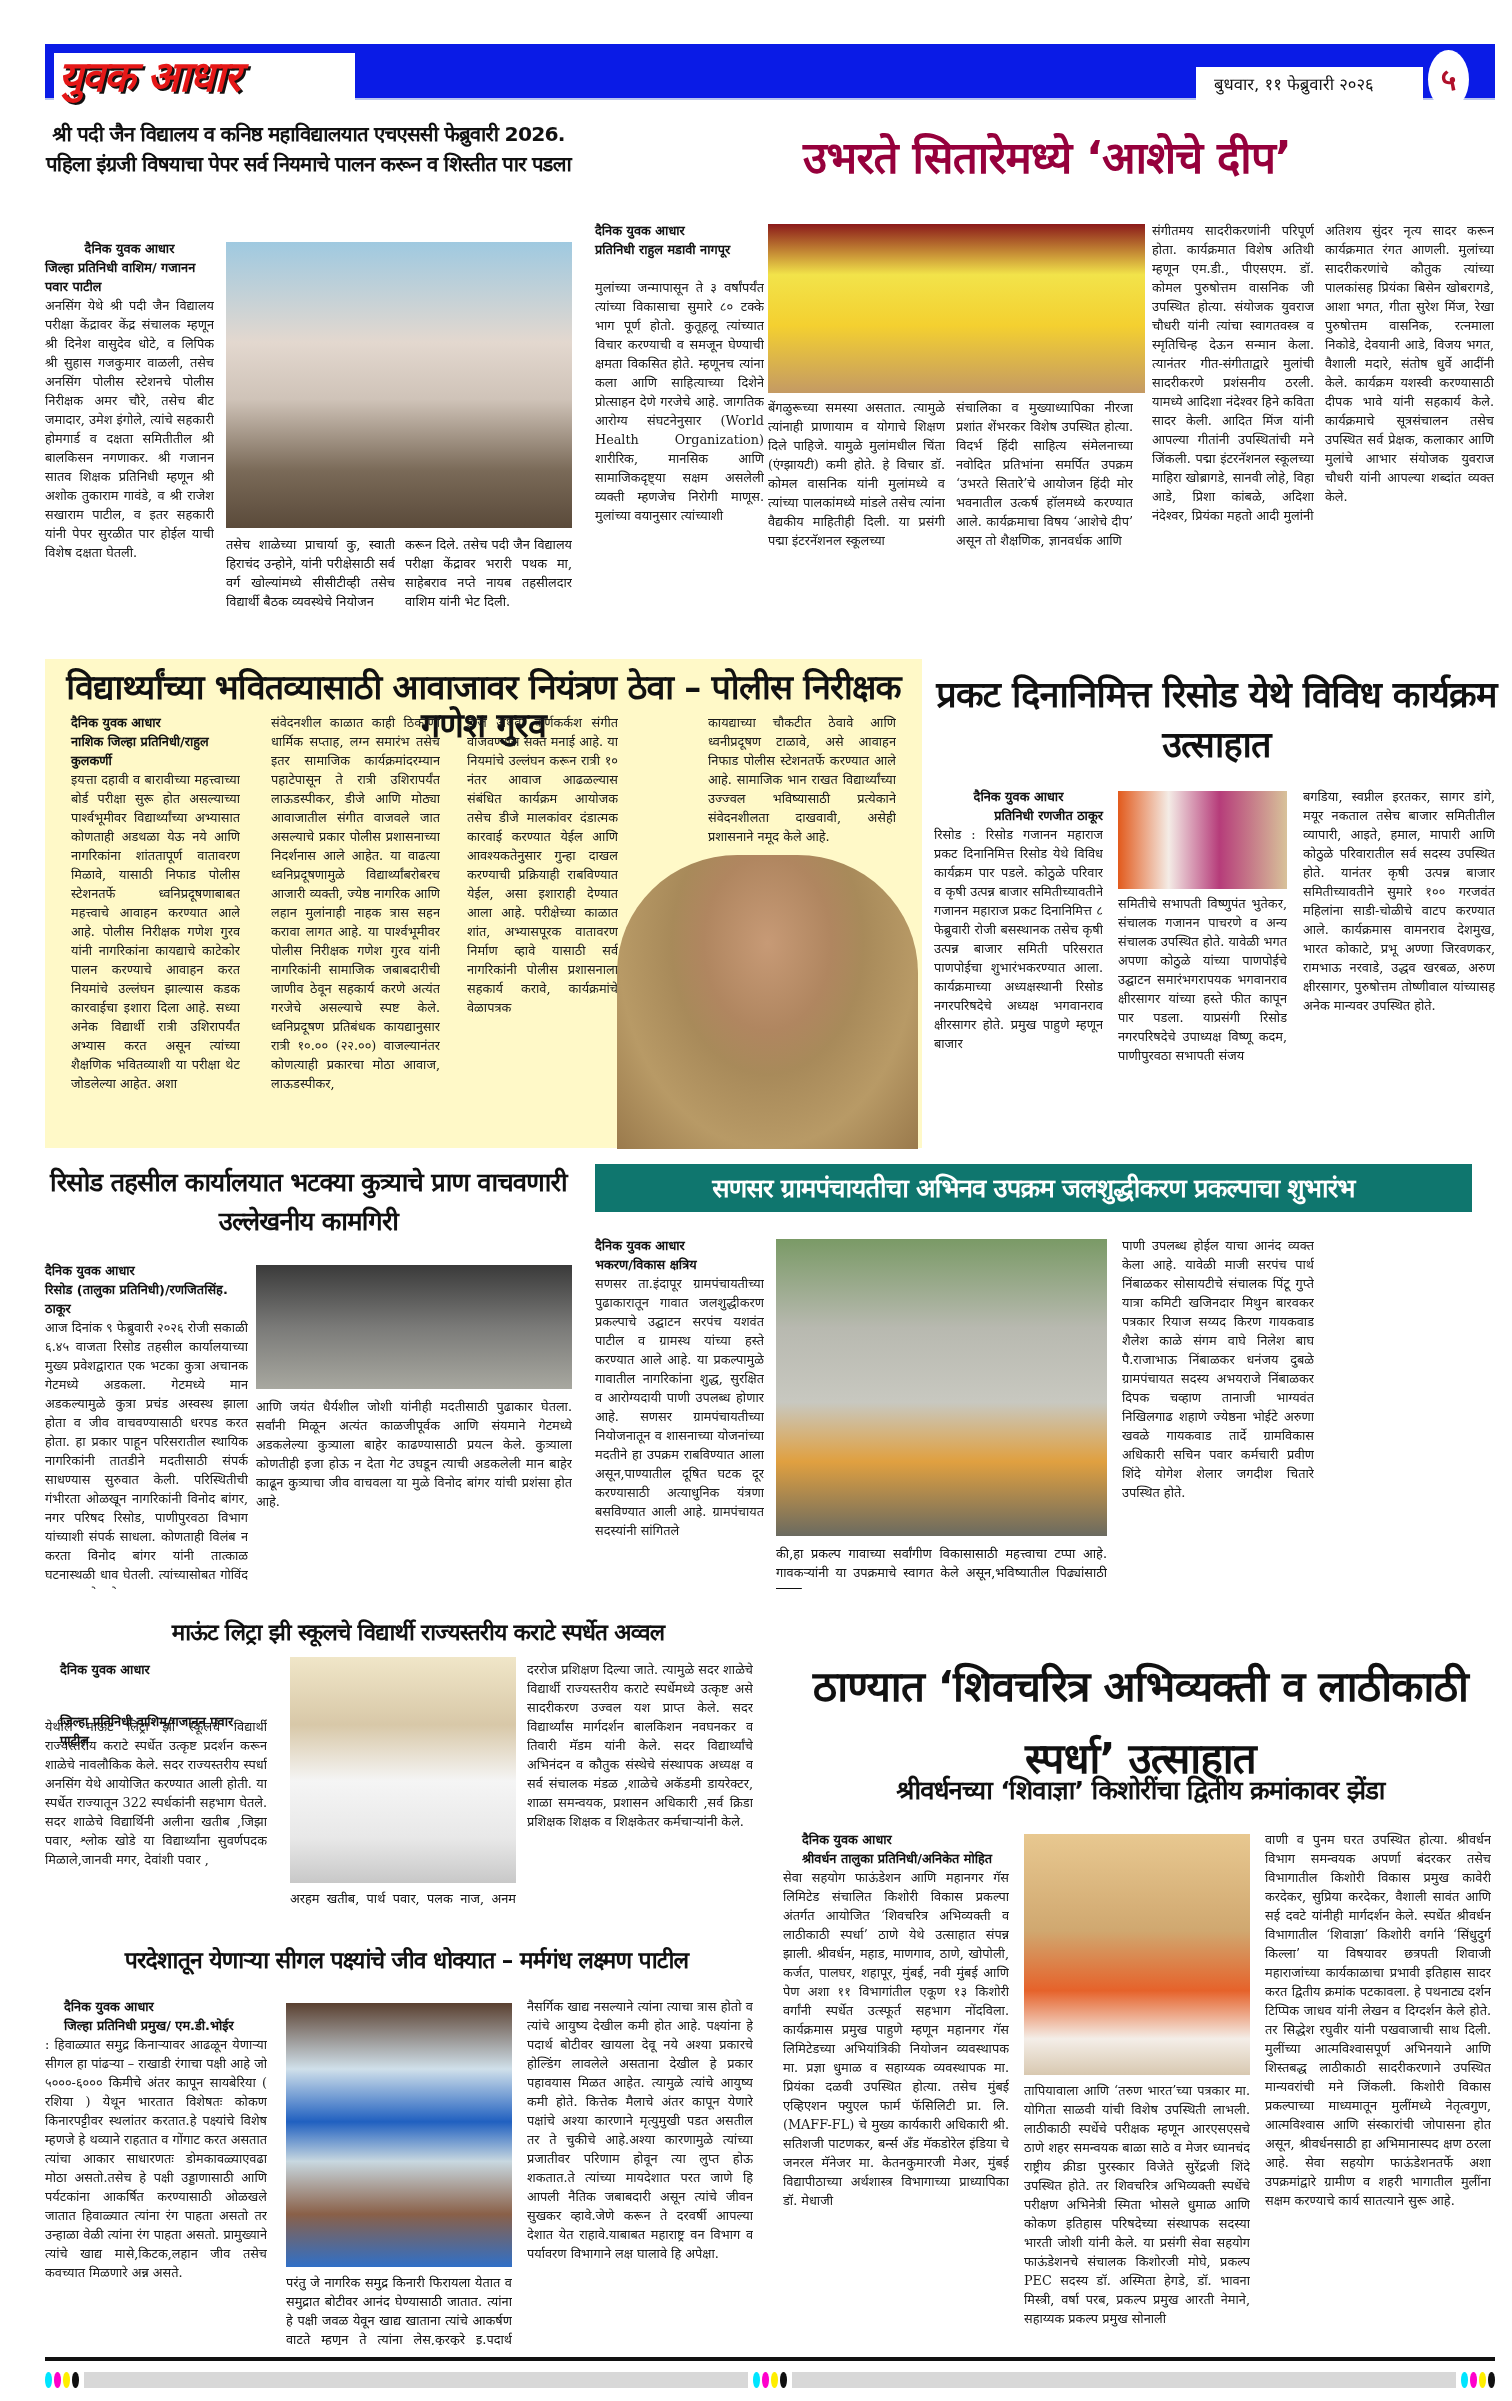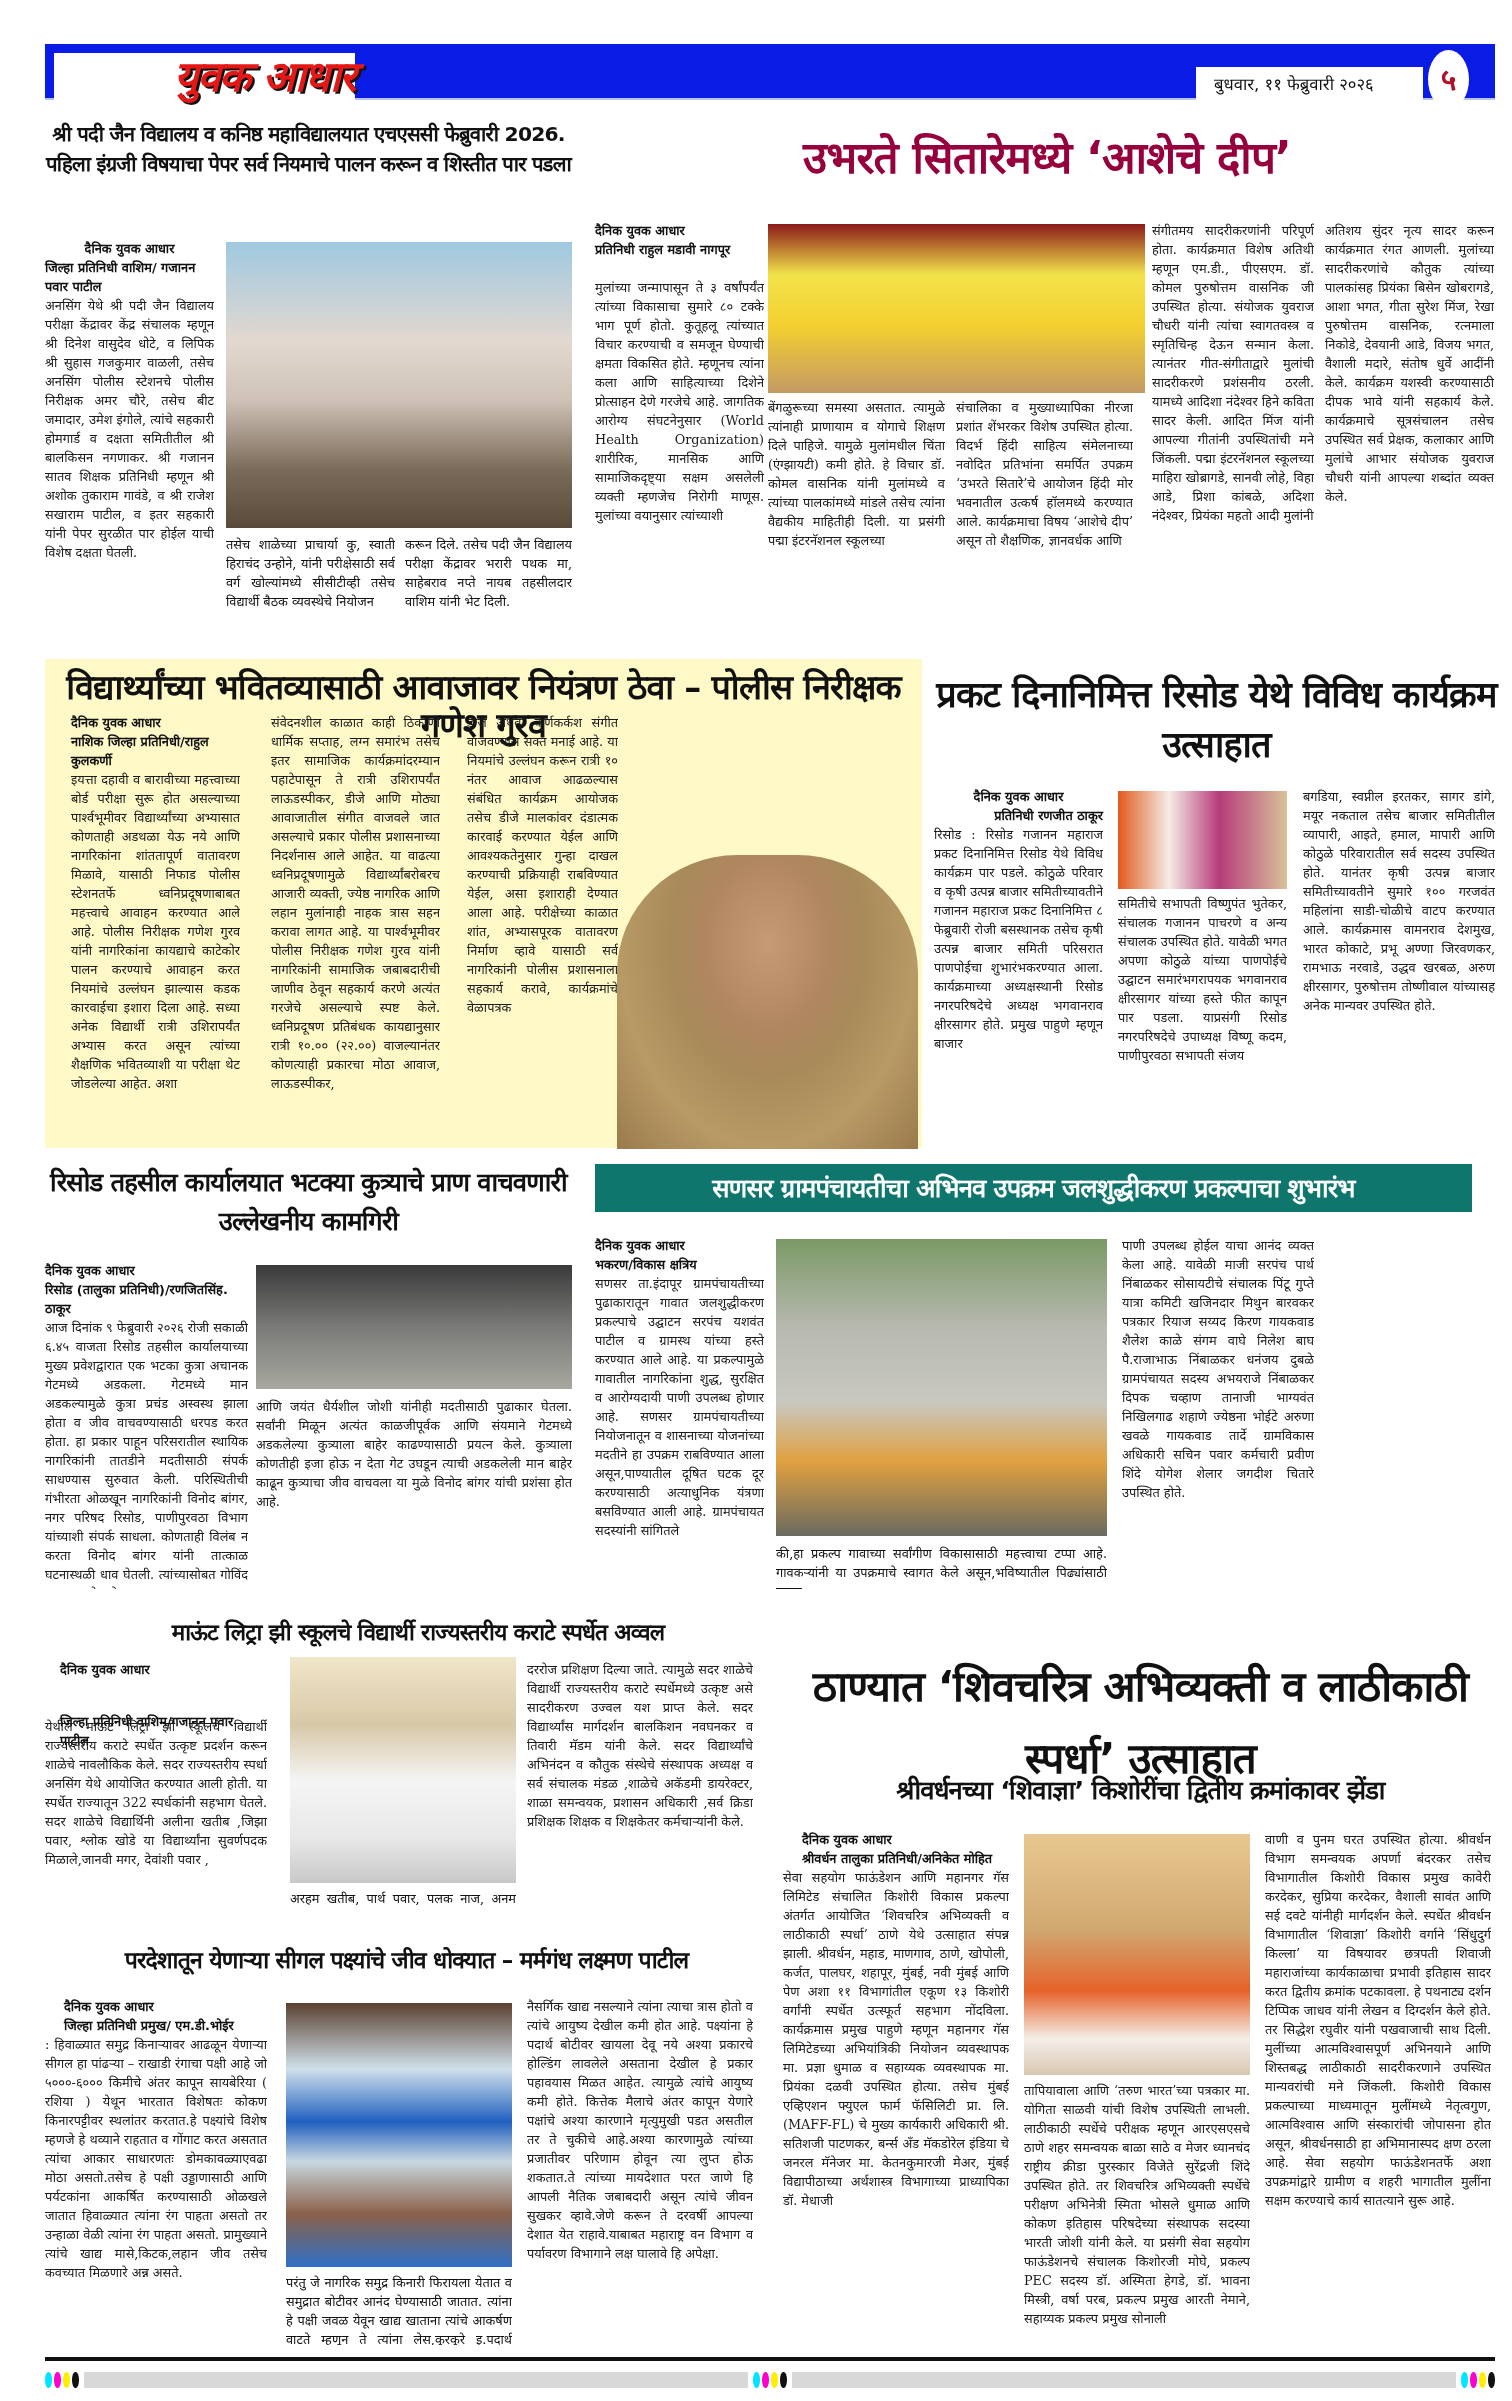--- a/index.html
+++ b/index.html
@@ -1,19 +1,19 @@
 <!DOCTYPE html>
 <html style="font-size:12px"><head>
 <meta charset="utf-8">
 <style>
   * { box-sizing: border-box; margin: 0; padding: 0; }
   body { width: 1512px; height: 2401px; background: #ffffff; font-family: "DejaVu Serif", serif; color: #111; position: relative; overflow: hidden; }
   .abs { position: absolute; }
   .masthead { left: 45px; top: 44px; width: 1450px; height: 56px; background: #0a1be6; border-bottom: 2.3px solid #b8c4ee; }
-  .logo { left: 9px; top: 9px; width: 301px; height: 48px; background: #fff; color: #e51818; font-family: "DejaVu Sans", sans-serif; font-weight: 900; font-size: 42px; line-height: 48px; text-align: right; padding-left: 4.5px; text-shadow: 2.3px 2.3px 0 #111; letter-spacing: -1.5px; font-style: italic; }
+  .logo { left: 9px; top: 9px; width: 301px; height: 48px; background: #fff; color: #e51818; font-family: "DejaVu Sans", sans-serif; font-weight: 900; font-size: 42px; line-height: 48px; text-align: left; padding-left: 4.5px; text-shadow: 2.3px 2.3px 0 #111; letter-spacing: -1.5px; font-style: italic; }
   .datebox { right: 72px; top: 22.6px; width: 227px; height: 36px; background: #fff; font-family: "DejaVu Sans", sans-serif; font-size: 16.6px; line-height: 36px; padding-left: 18px; }
   .pagenum { right: 26px; top: 6px; width: 41px; height: 59px; background: #fff; border-radius: 50%; color: #b0102a; font-family: "DejaVu Sans", sans-serif; font-weight: bold; font-size: 30px; line-height: 59px; text-align: center; }
   .hl { font-family: "DejaVu Sans", sans-serif; font-weight: bold; text-align: center; color: #111; letter-spacing: -0.8px; }
   .body-text { font-family: "DejaVu Serif", serif; font-size: 12.8px; line-height: 19px; text-align: justify; color: #1a1a1a; overflow: hidden; }
   .byline { font-family: "DejaVu Sans", sans-serif; font-weight: bold; font-size: 12.8px; line-height: 19px; }
   .photo { overflow: hidden; }
   .caption { font-family: "DejaVu Serif", serif; font-size: 12.8px; line-height: 19px; overflow: hidden; text-align: justify; }
   .yellowbox { background: #fff9c8; }
   .rule { background: #111; }
   .cmyk { display: flex; gap: 2.3px; }
@@ -51,20 +51,21 @@
   <div class="abs body-text" style="left:1325px;top:221px;width:169px;height:407px;">अतिशय सुंदर नृत्य सादर करून कार्यक्रमात रंगत आणली. मुलांच्या सादरीकरणांचे कौतुक त्यांच्या पालकांसह प्रियंका बिसेन खोबरागडे, आशा भगत, गीता सुरेश मिंज, रेखा पुरुषोत्तम वासनिक, रत्नमाला निकोडे, देवयानी आडे, विजय भगत, वैशाली मदारे, संतोष धुर्वे आदींनी केले. कार्यक्रम यशस्वी करण्यासाठी दीपक भावे यांनी सहकार्य केले. कार्यक्रमाचे सूत्रसंचालन तसेच उपस्थित सर्व प्रेक्षक, कलाकार आणि मुलांचे आभार संयोजक युवराज चौधरी यांनी आपल्या शब्दांत व्यक्त केले.</div>
 </div>
 
 <div class="abs yellowbox" style="left:45px;top:659px;width:877px;height:489px;">
   <div class="abs hl" style="left:0;top:9px;width:877px;font-size:34px;line-height:38px;">विद्यार्थ्यांच्या भवितव्यासाठी आवाजावर नियंत्रण ठेवा – पोलीस निरीक्षक गणेश गुरव</div>
   <div class="abs byline" style="left:26px;top:54px;width:169px;">दैनिक युवक आधार</div>
   <div class="abs byline" style="left:26px;top:73px;width:169px;">नाशिक जिल्हा प्रतिनिधी/राहुल कुलकर्णी</div>
   <div class="abs body-text" style="left:26px;top:111px;width:169px;height:361px;">इयत्ता दहावी व बारावीच्या महत्त्वाच्या बोर्ड परीक्षा सुरू होत असल्याच्या पार्श्वभूमीवर विद्यार्थ्यांच्या अभ्यासात कोणताही अडथळा येऊ नये आणि नागरिकांना शांततापूर्ण वातावरण मिळावे, यासाठी निफाड पोलीस स्टेशनतर्फे ध्वनिप्रदूषणाबाबत महत्त्वाचे आवाहन करण्यात आले आहे. पोलीस निरीक्षक गणेश गुरव यांनी नागरिकांना कायद्याचे काटेकोर पालन करण्याचे आवाहन करत नियमांचे उल्लंघन झाल्यास कडक कारवाईचा इशारा दिला आहे. सध्या अनेक विद्यार्थी रात्री उशिरापर्यंत अभ्यास करत असून त्यांच्या शैक्षणिक भवितव्याशी या परीक्षा थेट जोडलेल्या आहेत. अशा</div>
   <div class="abs body-text" style="left:226px;top:54px;width:169px;height:422px;">संवेदनशील काळात काही ठिकाणी धार्मिक सप्ताह, लग्न समारंभ तसेच इतर सामाजिक कार्यक्रमांदरम्यान पहाटेपासून ते रात्री उशिरापर्यंत लाऊडस्पीकर, डीजे आणि मोठ्या आवाजातील संगीत वाजवले जात असल्याचे प्रकार पोलीस प्रशासनाच्या निदर्शनास आले आहेत. या वाढत्या ध्वनिप्रदूषणामुळे विद्यार्थ्यांबरोबरच आजारी व्यक्ती, ज्येष्ठ नागरिक आणि लहान मुलांनाही नाहक त्रास सहन करावा लागत आहे. या पार्श्वभूमीवर पोलीस निरीक्षक गणेश गुरव यांनी नागरिकांनी सामाजिक जबाबदारीची जाणीव ठेवून सहकार्य करणे अत्यंत गरजेचे असल्याचे स्पष्ट केले. ध्वनिप्रदूषण प्रतिबंधक कायद्यानुसार रात्री १०.०० (२२.००) वाजल्यानंतर कोणत्याही प्रकारचा मोठा आवाज, लाऊडस्पीकर,</div>
   <div class="abs body-text" style="left:422px;top:54px;width:151px;height:422px;">डीजे अथवा कर्णकर्कश संगीत वाजवण्यास सक्त मनाई आहे. या नियमांचे उल्लंघन करून रात्री १० नंतर आवाज आढळल्यास संबंधित कार्यक्रम आयोजक तसेच डीजे मालकांवर दंडात्मक कारवाई करण्यात येईल आणि आवश्यकतेनुसार गुन्हा दाखल करण्याची प्रक्रियाही राबविण्यात येईल, असा इशाराही देण्यात आला आहे. परीक्षेच्या काळात शांत, अभ्यासपूरक वातावरण निर्माण व्हावे यासाठी सर्व नागरिकांनी पोलीस प्रशासनाला सहकार्य करावे, कार्यक्रमांचे वेळापत्रक</div>
+  <div class="abs body-text" style="left:663px;top:54px;width:188px;height:241px;">कायद्याच्या चौकटीत ठेवावे आणि ध्वनीप्रदूषण टाळावे, असे आवाहन निफाड पोलीस स्टेशनतर्फे करण्यात आले आहे. सामाजिक भान राखत विद्यार्थ्यांच्या उज्ज्वल भविष्यासाठी प्रत्येकाने संवेदनशीलता दाखवावी, असेही प्रशासनाने नमूद केले आहे.</div>
   <div class="abs photo" style="left:572px;top:196px;width:301px;height:294px;border-radius:40% 40% 0 0;background:radial-gradient(ellipse at 50% 30%,#c79a76 0%,#b08660 30%,#a88a5a 45%,#b89a66 70%,#9a7a4c 100%);"></div>
 </div>
 
 <div>
   <div class="abs hl" style="left:934px;top:670px;width:565px;font-size:36px;line-height:50px;">प्रकट दिनानिमित्त रिसोड येथे विविध कार्यक्रम उत्साहात</div>
   <div class="abs byline" style="left:934px;top:787px;width:169px;text-align:center;">दैनिक युवक आधार</div>
   <div class="abs byline" style="left:934px;top:806px;width:169px;text-align:right;">प्रतिनिधी रणजीत ठाकूर</div>
   <div class="abs body-text" style="left:934px;top:825px;width:169px;height:316px;">रिसोड : रिसोड गजानन महाराज प्रकट दिनानिमित्त रिसोड येथे विविध कार्यक्रम पार पडले. कोठुळे परिवार व कृषी उत्पन्न बाजार समितीच्यावतीने गजानन महाराज प्रकट दिनानिमित्त ८ फेब्रुवारी रोजी बसस्थानक तसेच कृषी उत्पन्न बाजार समिती परिसरात पाणपोईचा शुभारंभकरण्यात आला. कार्यक्रमाच्या अध्यक्षस्थानी रिसोड नगरपरिषदेचे अध्यक्ष भगवानराव क्षीरसागर होते. प्रमुख पाहुणे म्हणून बाजार</div>
   <div class="abs photo" style="left:1118px;top:791px;width:169px;height:98px;background:linear-gradient(90deg,#e25a1c 0%,#f4ece6 30%,#b63c7a 60%,#d8c29a 100%);"></div>
   <div class="abs body-text" style="left:1118px;top:894px;width:169px;height:249px;">समितीचे सभापती विष्णुपंत भुतेकर, संचालक गजानन पाचरणे व अन्य संचालक उपस्थित होते. यावेळी भगत अपणा कोठुळे यांच्या पाणपोईचे उद्घाटन समारंभगरापयक भगवानराव क्षीरसागर यांच्या हस्ते फीत कापून पार पडला. याप्रसंगी रिसोड नगरपरिषदेचे उपाध्यक्ष विष्णू कदम, पाणीपुरवठा सभापती संजय</div>

